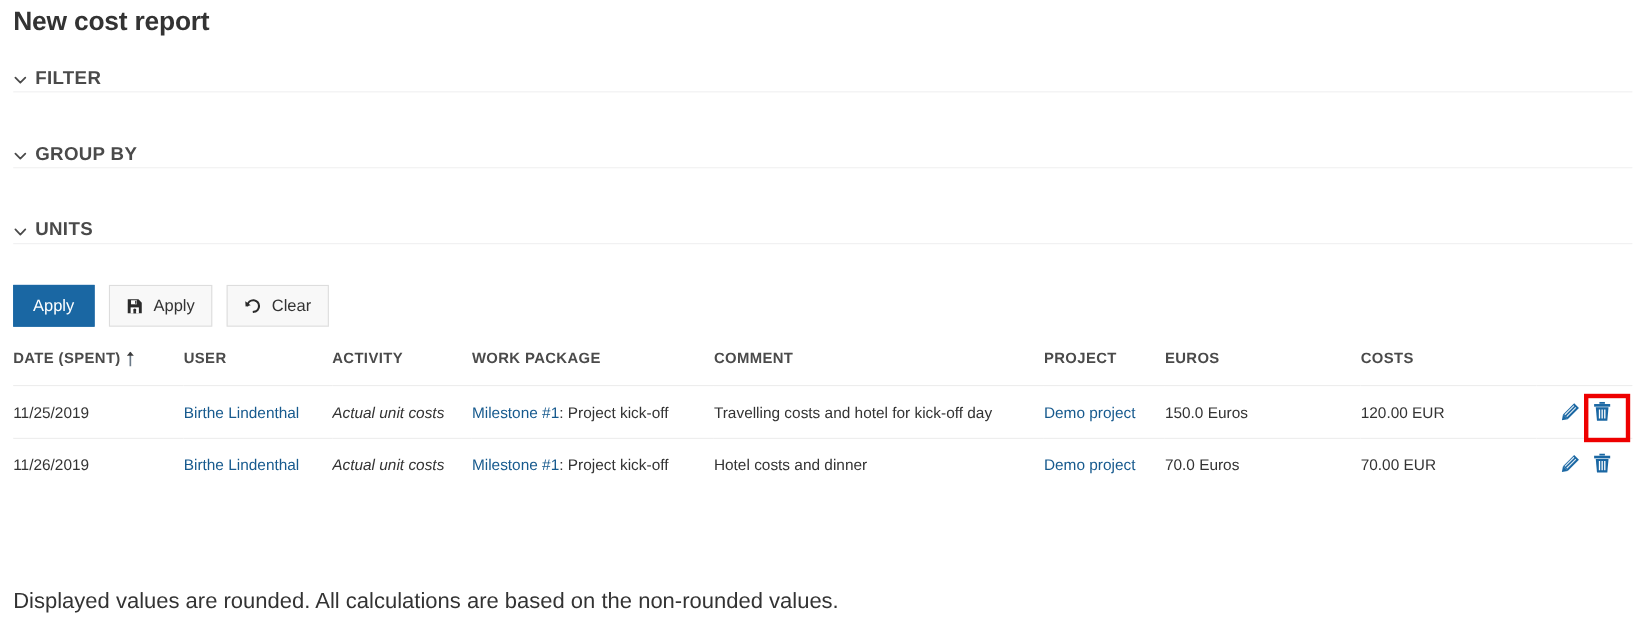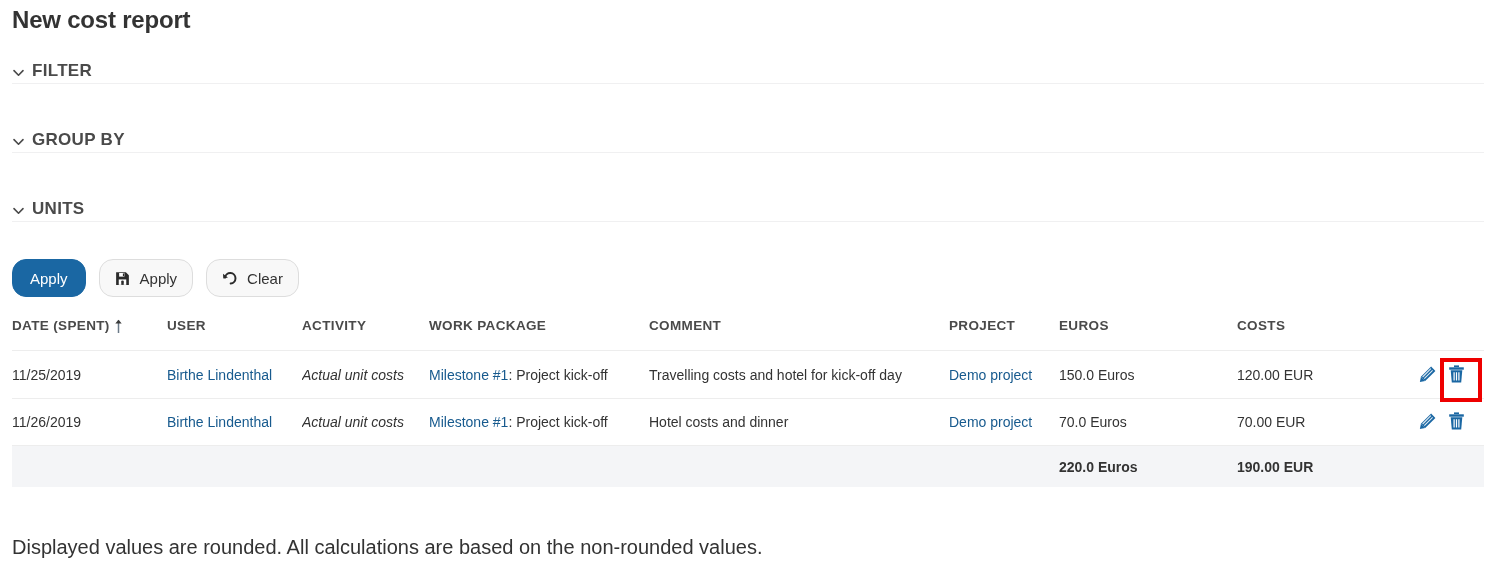--- a/index.html
+++ b/index.html
@@ -84,21 +84,21 @@
     align-items: center;
     gap: 13px;
   }
   .btn {
     box-sizing: border-box;
     height: 38px;
     display: inline-flex;
     align-items: center;
     justify-content: center;
     gap: 9px;
-    border-radius: 14px;
+    border-radius: 0;
     font-size: 15px;
     cursor: pointer;
     padding: 0 15px;
     white-space: nowrap;
     font-family: "Liberation Sans", sans-serif;
   }
   .btn-primary {
     background: #1a67a3;
     border: 1px solid #1a67a3;
     color: #ffffff;
@@ -408,31 +408,20 @@
                 <rect x="1.2" y="2.3" width="14.6" height="2.4" fill="#1a67a3"></rect>
                 <rect x="6.0" y="0.4" width="5.0" height="1.7" fill="#1a67a3"></rect>
                 <path d="M2.7 5.2 h11.6 l-1.1 12.3 H3.8 Z" fill="#1a67a3"></path>
                 <path d="M6.1 7.2 v8.2 M8.5 7.2 v8.2 M10.9 7.2 v8.2" stroke="#ffffff" stroke-width="1.2"></path>
               </svg>
             </span>
           </span>
         </td>
       </tr>
 
-      <tr class="total-row">
-        <td></td>
-        <td></td>
-        <td></td>
-        <td></td>
-        <td></td>
-        <td></td>
-        <td>220.0 Euros</td>
-        <td>190.00 EUR</td>
-        <td></td>
-      </tr>
     </tbody>
   </table>
 
   <div class="highlight-box"></div>
 
   <div class="footnote">Displayed values are rounded. All calculations are based on the non-rounded values.</div>
 
 </div>
 
 </body></html>

